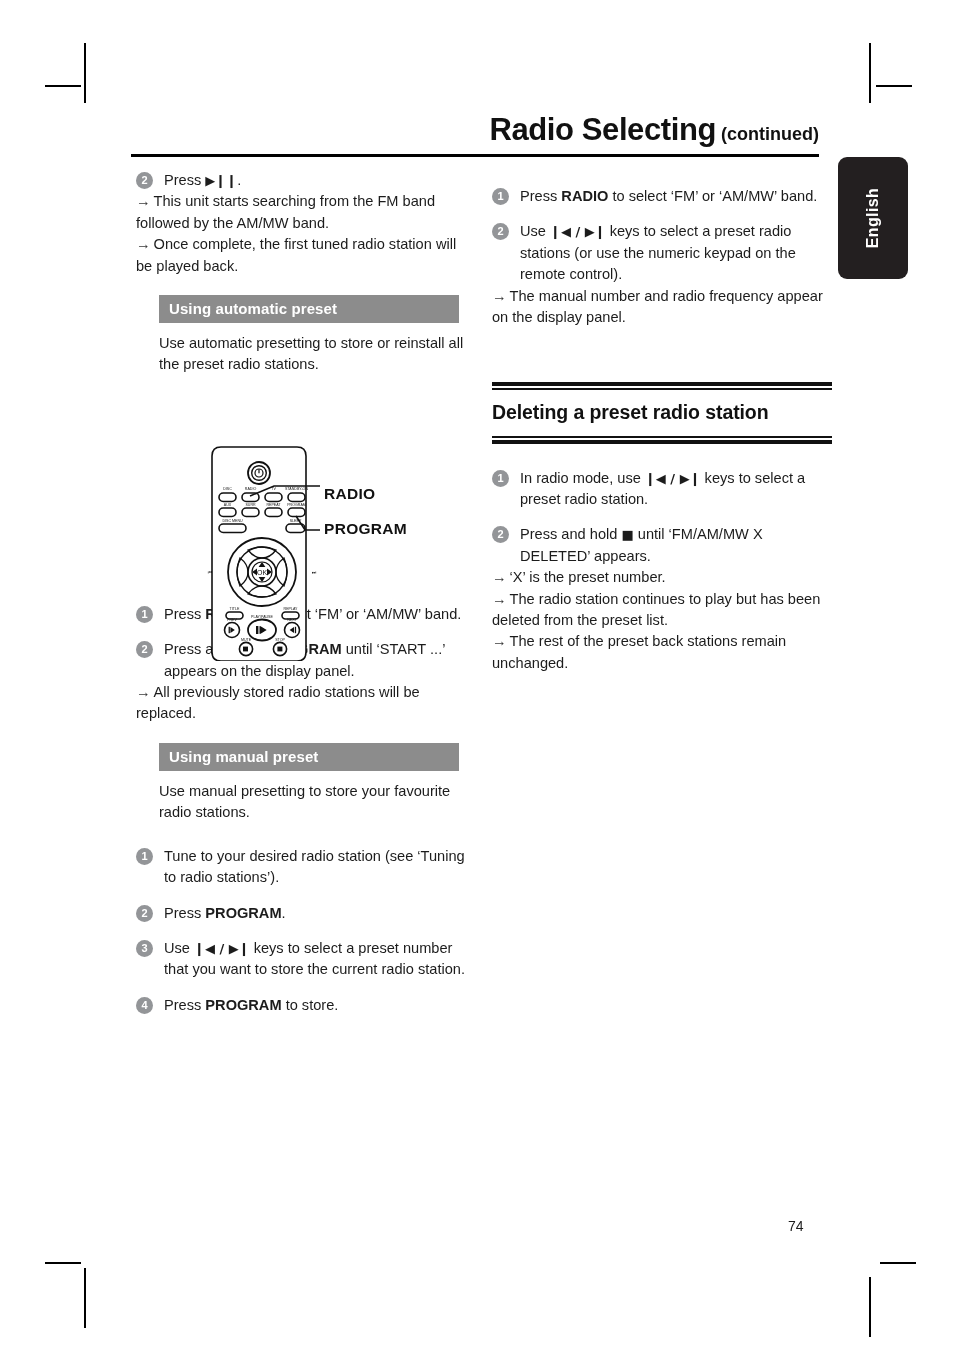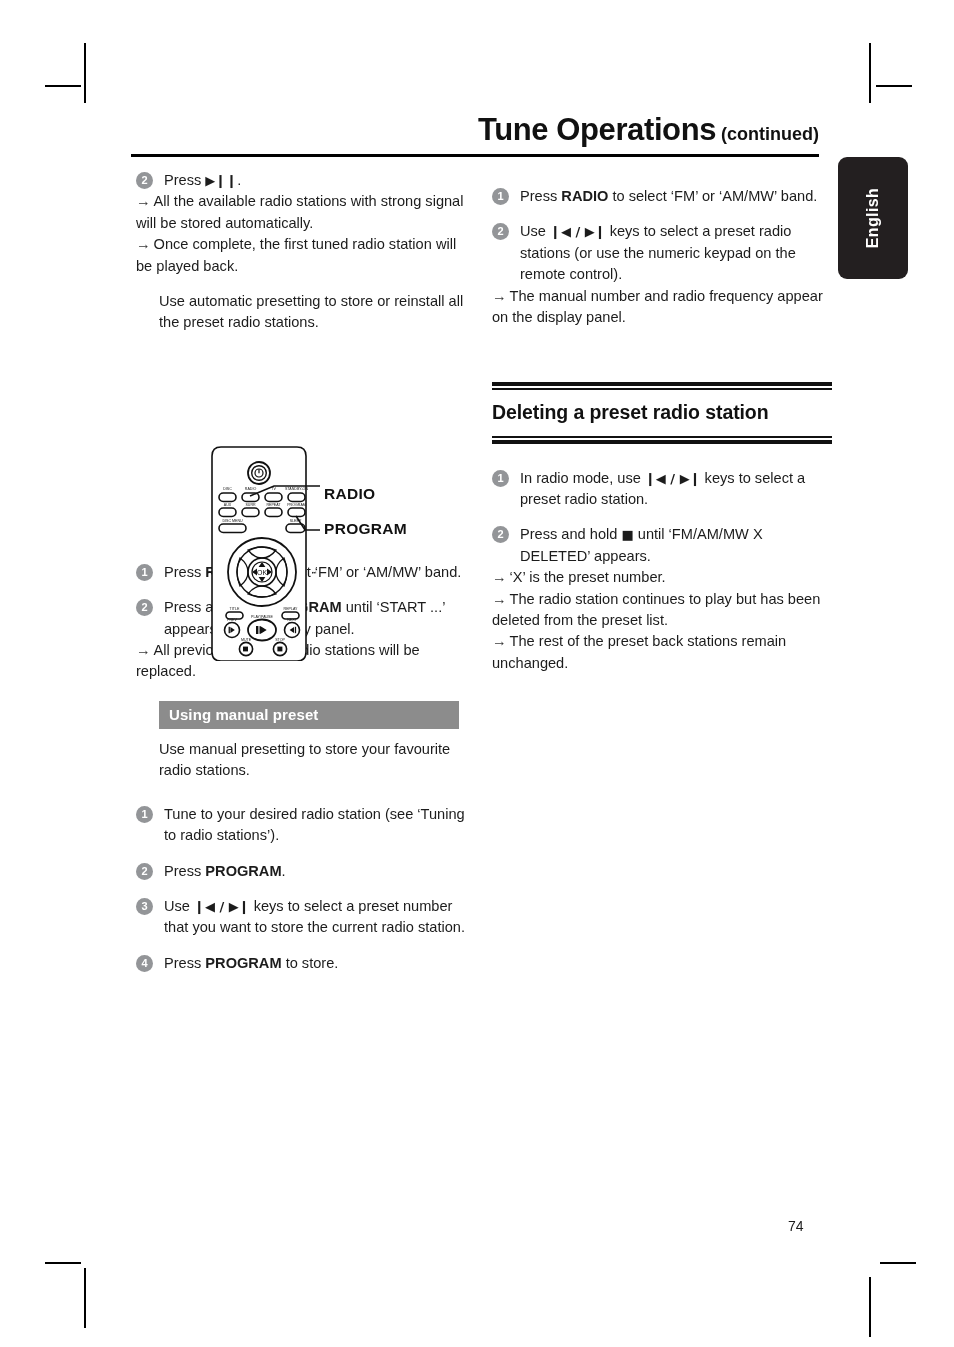--- a/index.html
+++ b/index.html
@@ -200,37 +200,38 @@
 <div class="crop v" style="left:84px;  top:43px;"></div>
 <div class="crop h" style="left:45px;  top:85px;"></div>
 <div class="crop v" style="left:869px; top:43px;"></div>
 <div class="crop h" style="left:876px; top:85px;"></div>
 <div class="crop v" style="left:84px; top:1268px;"></div>
 <div class="crop h" style="left:45px; top:1262px;"></div>
 <div class="crop v" style="left:869px; top:1277px;"></div>
 <div class="crop h" style="left:880px; top:1262px;"></div>
 
 <div class="title-block">
-  <span class="title-main">Tune Operations</span><span class="title-cont">(continued)</span>
+  <span class="title-main">Radio Selecting</span><span class="title-cont">(continued)</span>
 </div>
 <div class="title-rule"></div>
 
 <div class="lang-tab">
   <span>English</span>
 </div>
 
 <div class="col-left">
 
   <div class="step">
     <span class="step-num">2</span>
     <span>Press </span><b class="sym">▶❙❙</b><span>.</span>
-    <span class="hang"><span class="arrow">→</span><span>All the available radio stations with strong signal will be stored automatically.</span></span>
+    <span class="hang"><span class="arrow">→</span><span>This unit starts searching from the FM band followed by the AM/MW band.</span></span>
     <span class="hang"><span class="arrow">→</span><span>Once complete, the first tuned radio station will be played back.</span></span>
   </div>
 
+  <div class="gray-bar">Using automatic preset</div>
   <p class="plain-para" style="margin-left:23px;">Use automatic presetting to store or reinstall all the preset radio stations.</p>
 
   <div style="height:228px;"></div>
 
   <div class="step">
     <span class="step-num">1</span>
     <span>Press </span><b>RADIO</b><span> to select ‘FM’ or ‘AM/MW’ band.</span>
   </div>
 
   <div class="step">

